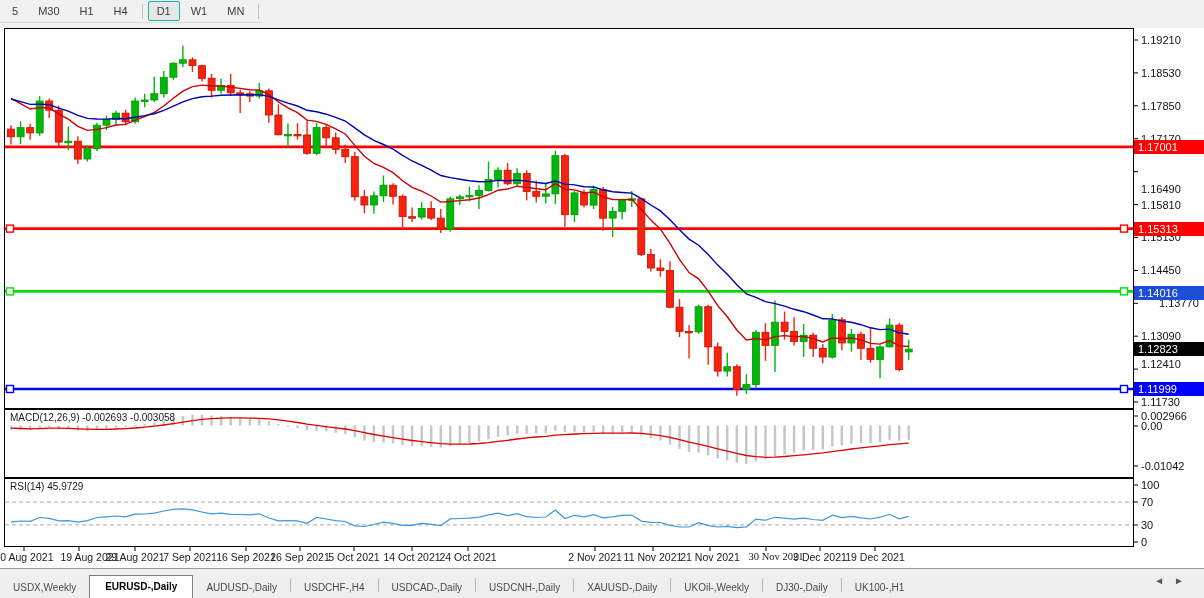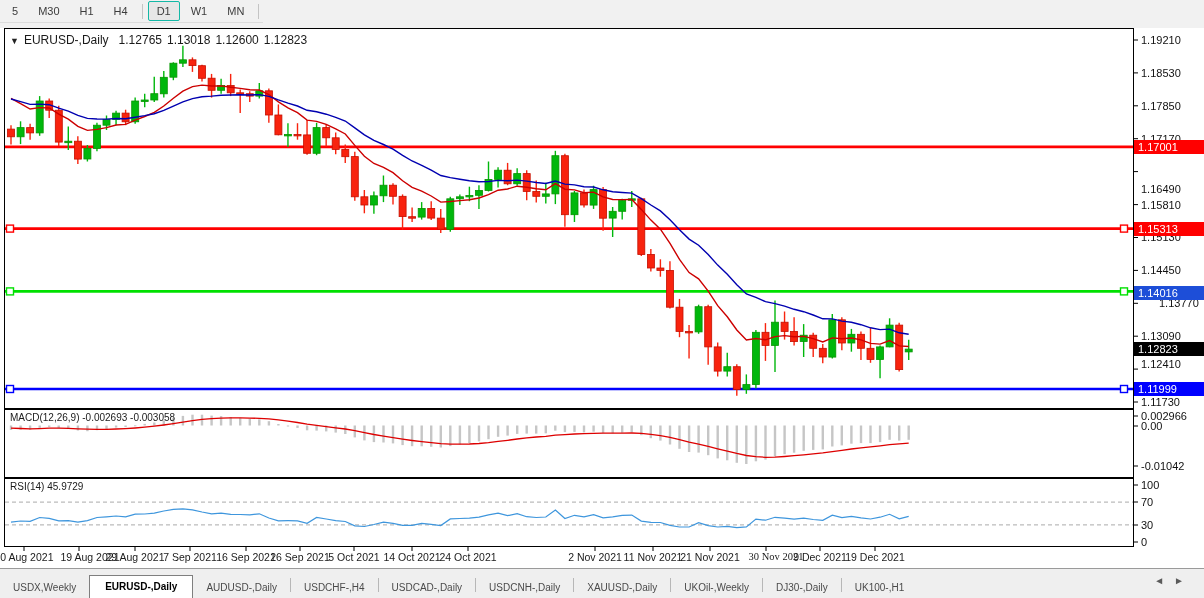--- a/index.html
+++ b/index.html
@@ -390,23 +390,20 @@
         <line x1="468" y1="546" x2="468" y2="551" stroke="#000" stroke-width="1"></line>
         <line x1="595" y1="546" x2="595" y2="551" stroke="#000" stroke-width="1"></line>
         <line x1="653" y1="546" x2="653" y2="551" stroke="#000" stroke-width="1"></line>
         <line x1="710" y1="546" x2="710" y2="551" stroke="#000" stroke-width="1"></line>
         <line x1="766" y1="546" x2="766" y2="551" stroke="#000" stroke-width="1"></line>
         <line x1="820" y1="546" x2="820" y2="551" stroke="#000" stroke-width="1"></line>
         <line x1="875" y1="546" x2="875" y2="551" stroke="#000" stroke-width="1"></line>
       </g>
     </svg>
 
-  <div class="chart-title">
-    <span class="tri">▼</span><b>EURUSD-,Daily</b><span class="ohlc"><span>1.12765</span><span>1.13018</span><span>1.12600</span><span>1.12823</span></span>
-  </div>
 
   <div class="pane-label" style="left:10px;top:412px;">
     <span>MACD(12,26,9)</span>
     <span>-0.002693</span>
     <span>-0.003058</span>
   </div>
   <div class="pane-label" style="left:10px;top:481px;">
     <span>RSI(14)</span>
     <span>45.9729</span>
   </div>

